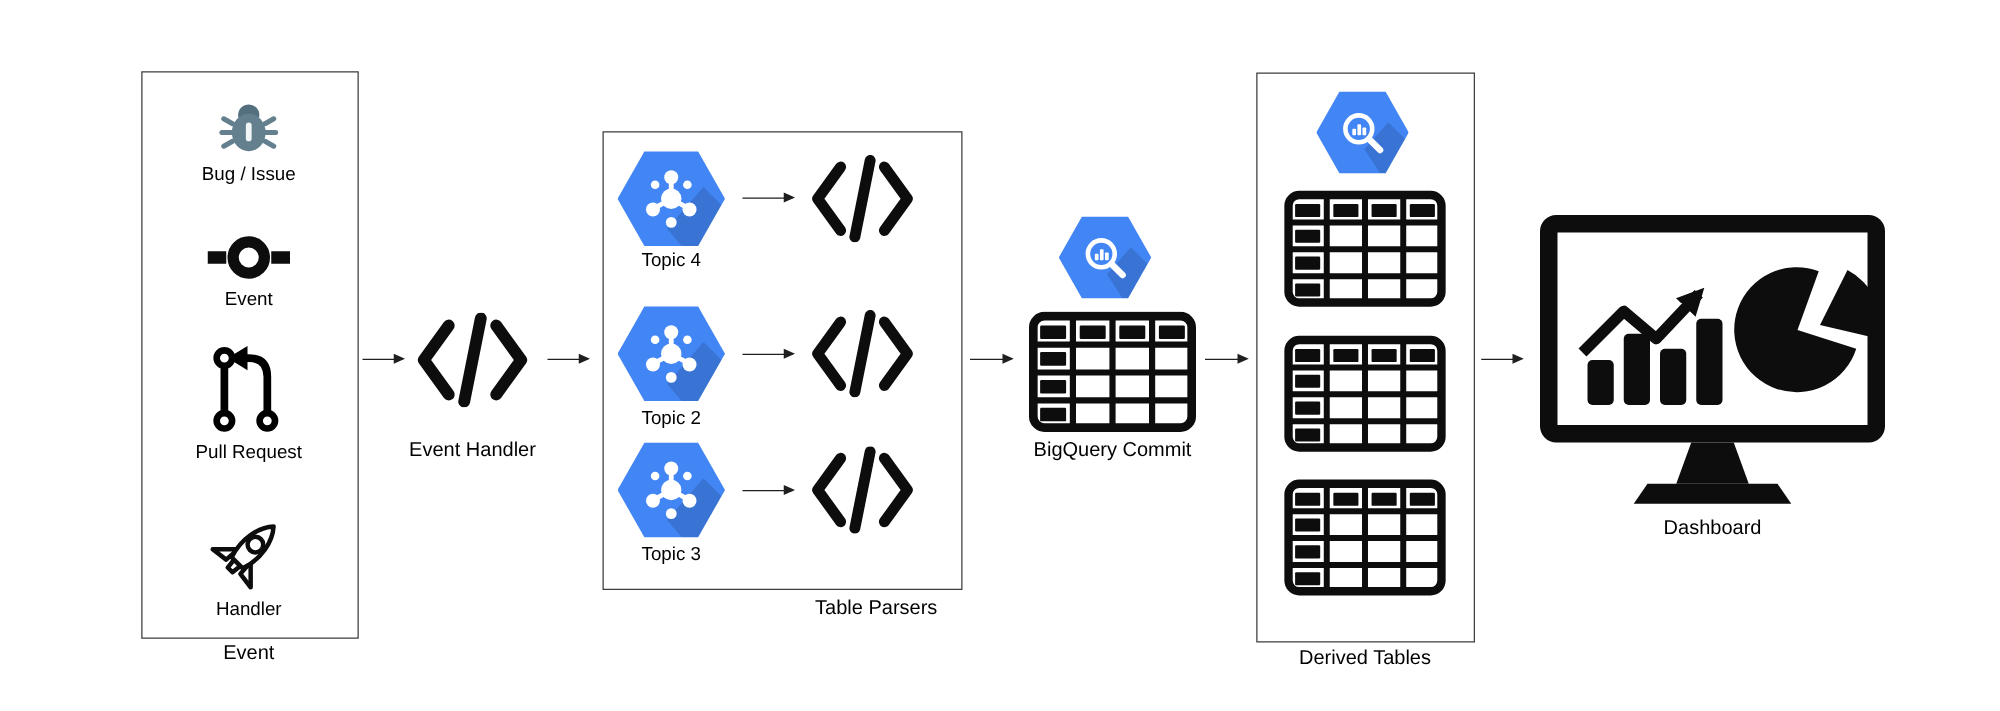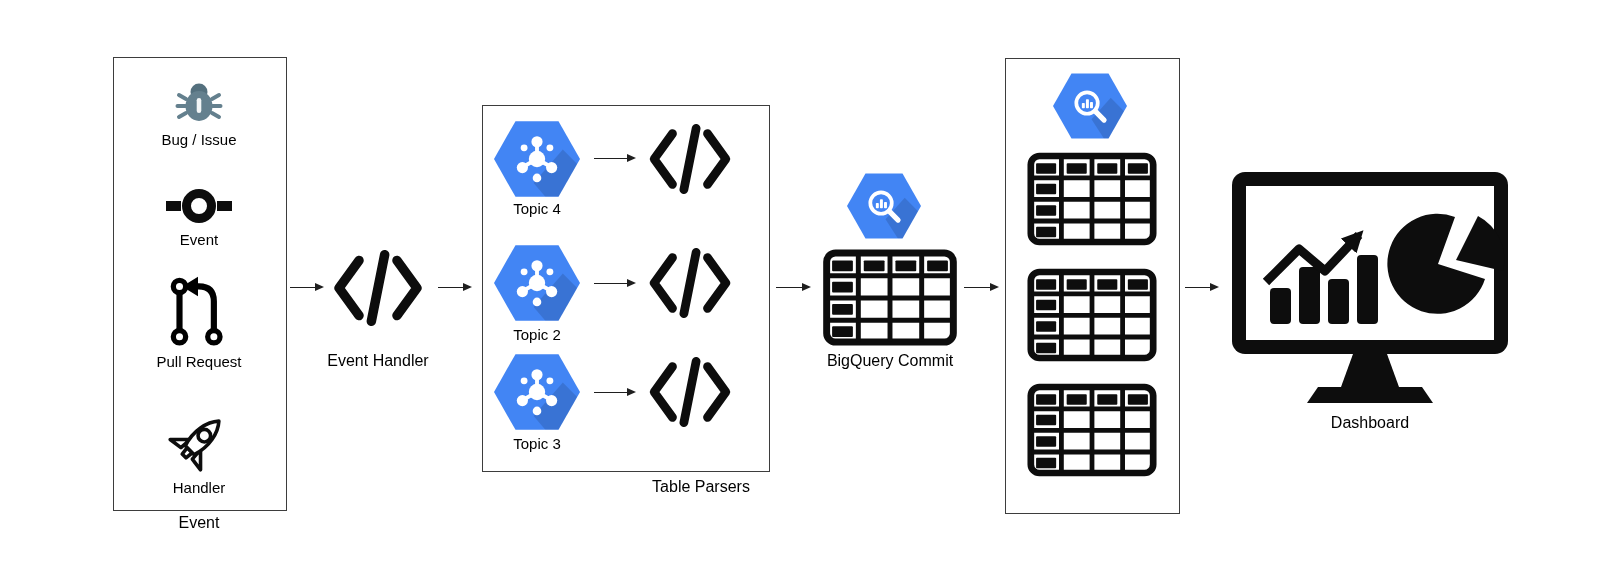--- a/index.html
+++ b/index.html
@@ -202,20 +202,21 @@
     </svg>
   <svg class="abs" style="left:1027px;top:152px" width="130" height="94">
       <use href="#sym-table"></use>
     </svg>
   <svg class="abs" style="left:1027px;top:268px" width="130" height="94">
       <use href="#sym-table"></use>
     </svg>
   <svg class="abs" style="left:1027px;top:383px" width="130" height="94">
       <use href="#sym-table"></use>
     </svg>
+  <div class="lbl lg" style="left:992px;top:518px;width:200px">Derived Tables</div>
 
   <div class="arrow" style="left:1185px;top:287px;width:32px"></div>
 
   <svg class="abs" style="left:1232px;top:172px" width="276" height="232" viewBox="0 0 276 232">
     <defs>
       <marker id="mk" viewBox="0 0 10 10" refX="7" refY="5" markerWidth="2.4" markerHeight="2.4" orient="auto">
         <path d="M0,0 L10,5 L0,10 Z" fill="#0d0d0d"></path>
       </marker>
     </defs>
     <rect x="0" y="0" width="276" height="182" rx="13" fill="#0d0d0d"></rect>

